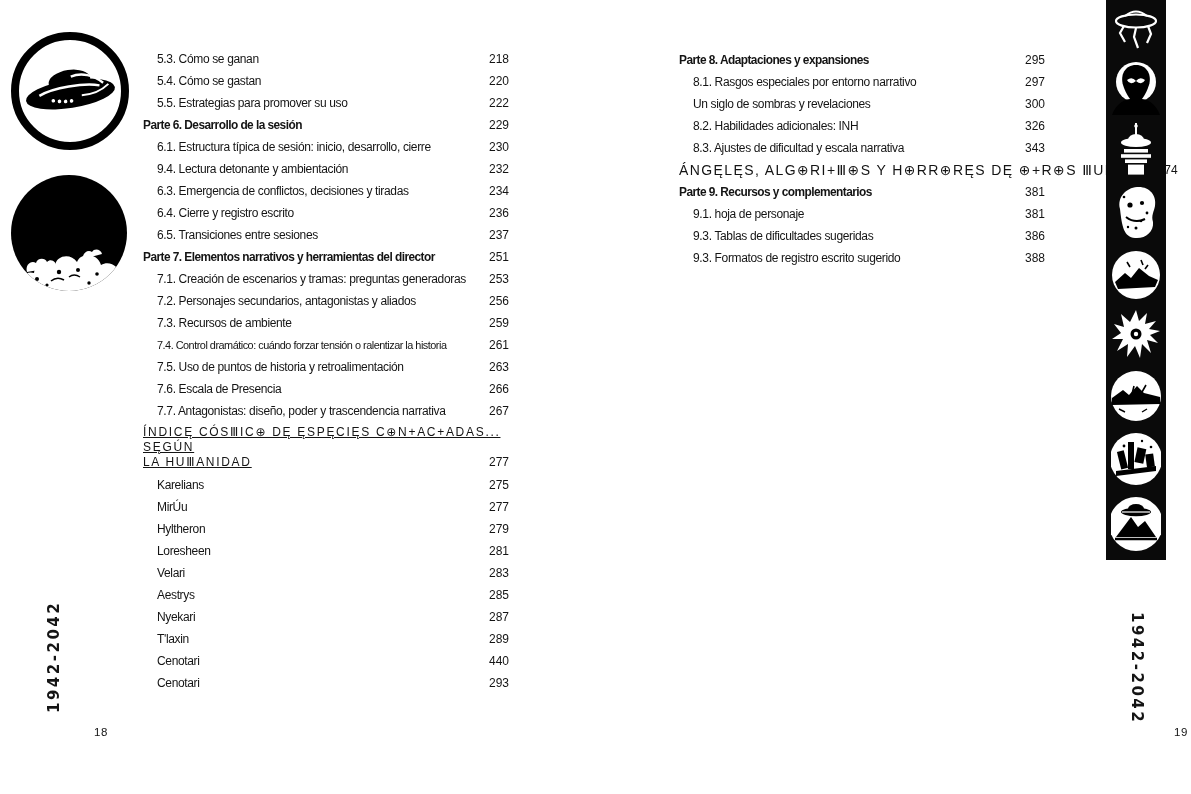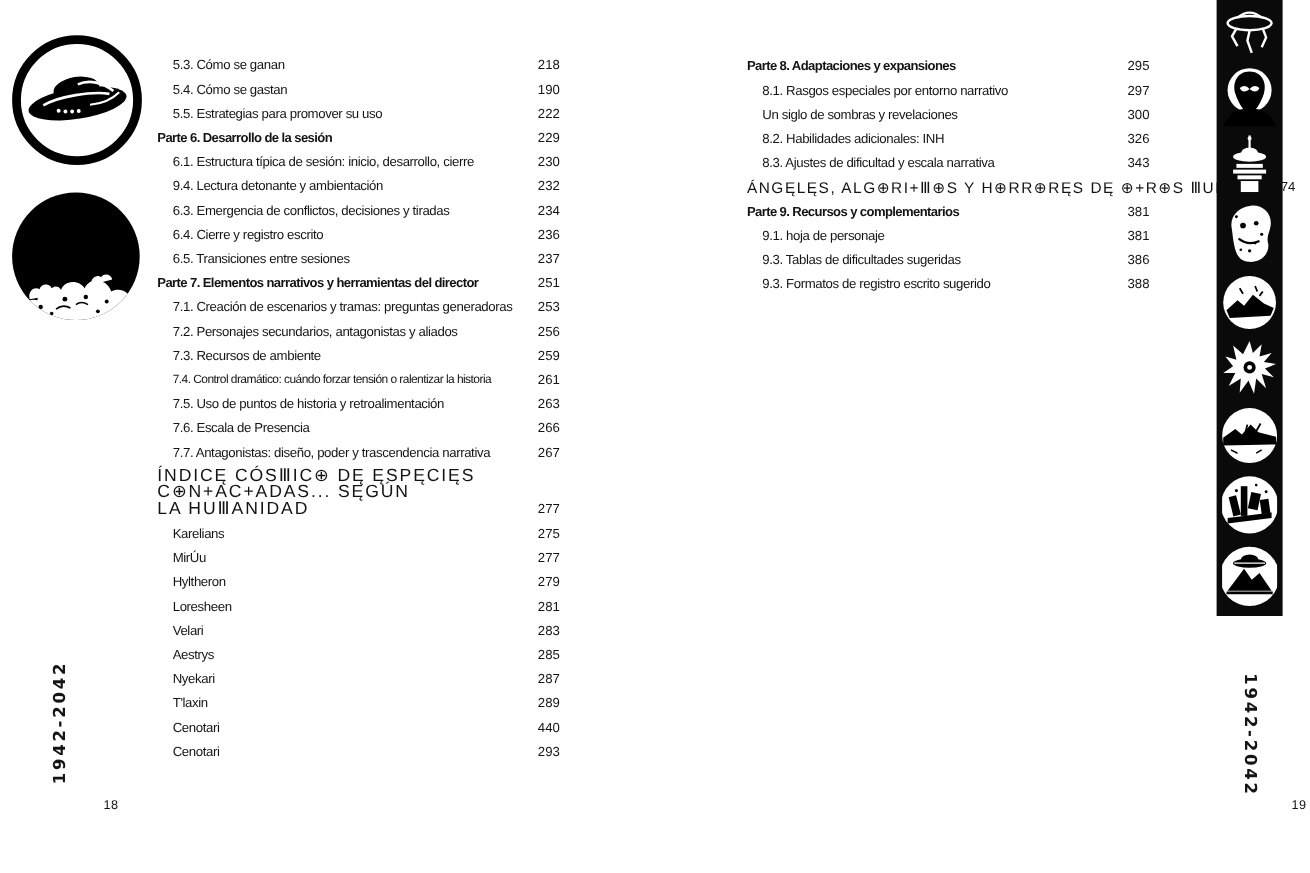--- a/index.html
+++ b/index.html
@@ -12,21 +12,21 @@
   .toc{position:absolute;}
   #toc-left{left:143px;top:48px;width:366px;}
   #toc-right{left:679px;top:49px;width:366px;}
   .row{display:flex;justify-content:space-between;align-items:center;height:22px;}
   .lbl{white-space:nowrap;font-size:12px;letter-spacing:-0.35px;}
   .pg{font-size:12px;flex:0 0 auto;padding-left:6px;}
   .part .lbl{font-weight:700;font-size:11.9px;letter-spacing:-0.55px;}
   .sub,.species{padding-left:14px;}
   .xl .lbl{font-size:10.9px;letter-spacing:-0.5px;}
   .alienhead{height:auto;position:relative;padding:3px 0 4px;align-items:flex-end;}
-  .alienhead .lbl{white-space:pre-line;font-size:16px;line-height:15px;letter-spacing:1.7px;}
+  .alienhead .lbl{white-space:pre-line;font-size:12px;line-height:15px;letter-spacing:1.7px;text-decoration:underline;}
   .alienhead .pg{position:absolute;right:0;bottom:5px;padding-left:0;}
   .alienline .lbl{font-size:14px;letter-spacing:1.4px;}
   
   .badge{position:absolute;}
   #badge-saucer{left:9px;top:30px;}
   #badge-clouds{left:7px;top:171px;}
   
   #strip{
     position:absolute;left:1106px;top:0;width:60px;height:560px;background:#0a0a0a;
     display:flex;flex-direction:column;align-items:center;justify-content:space-between;
@@ -92,21 +92,21 @@
   </svg>
 </div>
 
 <div class="toc" id="toc-left">
   <div class="row sub">
       <span class="lbl">5.3. Cómo se ganan</span>
       <span class="pg">218</span>
     </div>
   <div class="row sub">
       <span class="lbl">5.4. Cómo se gastan</span>
-      <span class="pg">190</span>
+      <span class="pg">220</span>
     </div>
   <div class="row sub">
       <span class="lbl">5.5. Estrategias para promover su uso</span>
       <span class="pg">222</span>
     </div>
   <div class="row part">
       <span class="lbl">Parte 6. Desarrollo de la sesión</span>
       <span class="pg">229</span>
     </div>
   <div class="row sub">

